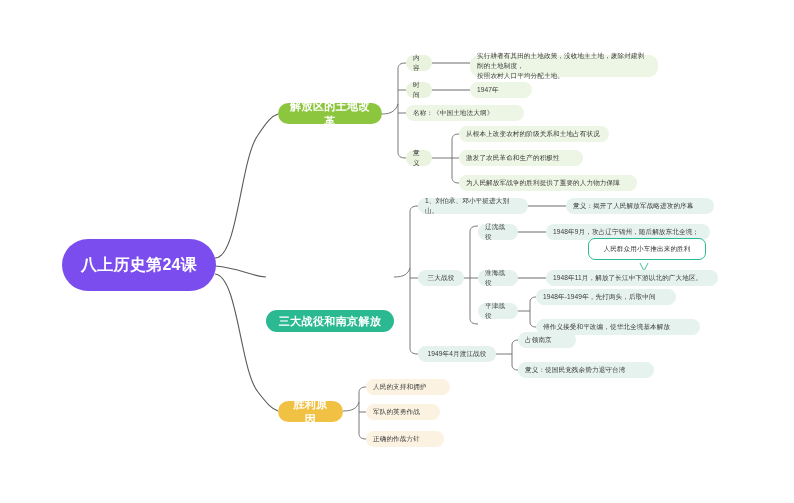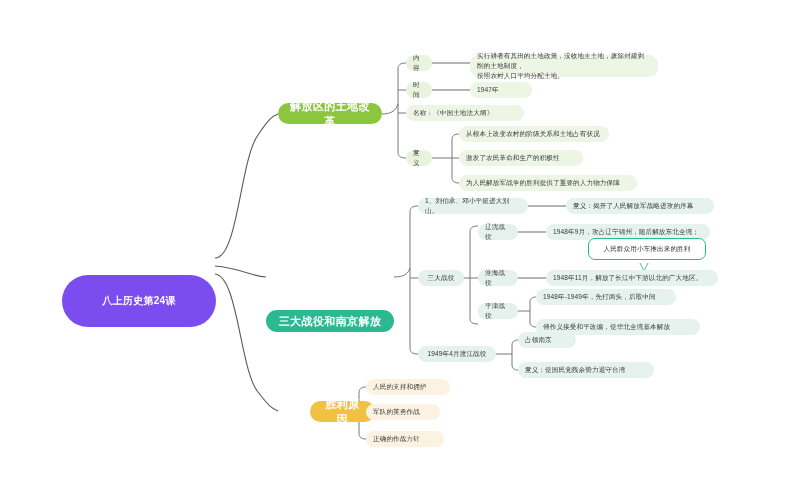--- a/index.html
+++ b/index.html
@@ -4,32 +4,31 @@
 <style>
   html,body{margin:0;padding:0;background:#ffffff;}
   body{width:794px;height:503px;position:relative;overflow:hidden;
        font-family:"Liberation Sans","DejaVu Sans",sans-serif;color:#333;}
   #canvas{position:absolute;left:0;top:0;width:794px;height:503px;}
   svg.links{position:absolute;left:0;top:0;width:794px;height:503px;pointer-events:none;}
 
   .node{position:absolute;box-sizing:border-box;display:flex;align-items:center;}
   .root{
     background:#7B4DEF;color:#fff;border-radius:26px;
-    font-size:10px;font-weight:bold;line-height:1.45;
+    font-size:16px;font-weight:bold;line-height:1.45;
     justify-content:center;text-align:center;padding:6px 10px;
     letter-spacing:0.3px;
-    margin-top:36px;
   }
   .branch{
     color:#fff;border-radius:14px;font-size:11px;font-weight:bold;
     justify-content:center;text-align:center;padding:4px 10px;letter-spacing:0.4px;
   }
   .b-green{background:#8CC63E;}
   .b-teal{background:#2BB992;}
-  .b-yellow{background:#F1C144;margin-left:32px;}
+  .b-yellow{background:#F1C144;}
 
   .leaf{
     border-radius:9px;font-size:6.6px;line-height:1.5;
     padding:3px 7px;color:#3a3a3a;letter-spacing:0.1px;
   }
   .l-green{background:#EDF5E4;}
   .l-teal{background:#E6F2EE;}
   .l-yellow{background:#FBF2E2;}
   .l-mid-green{background:#E9F3DE;}
   .l-mid-teal{background:#E4F1EC;}

